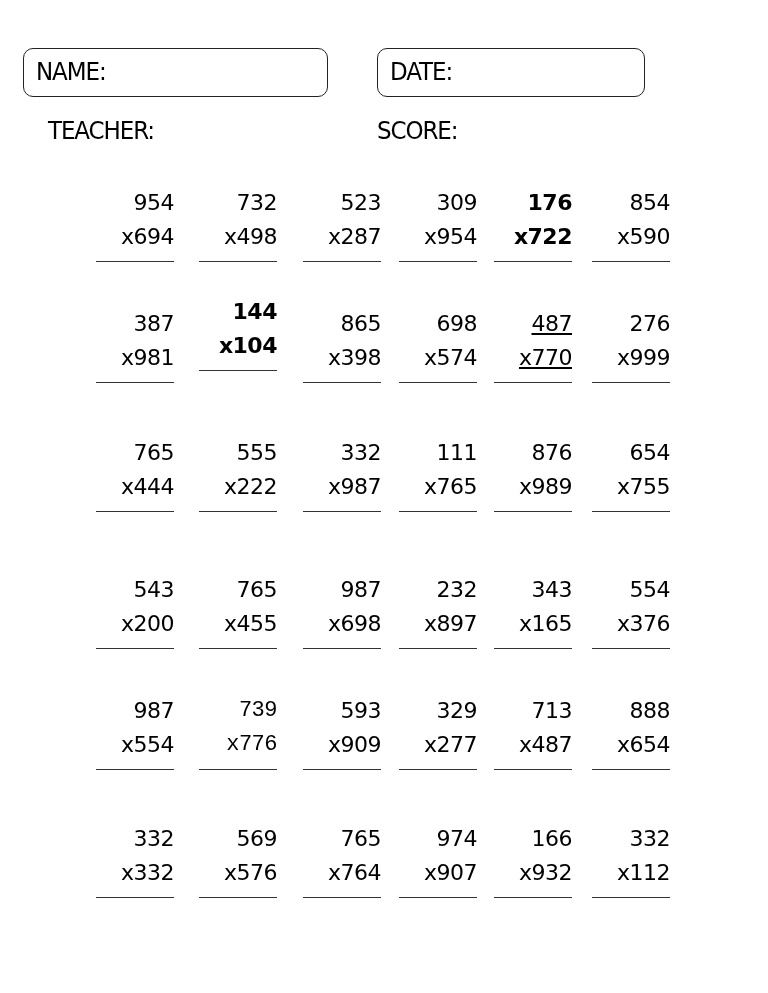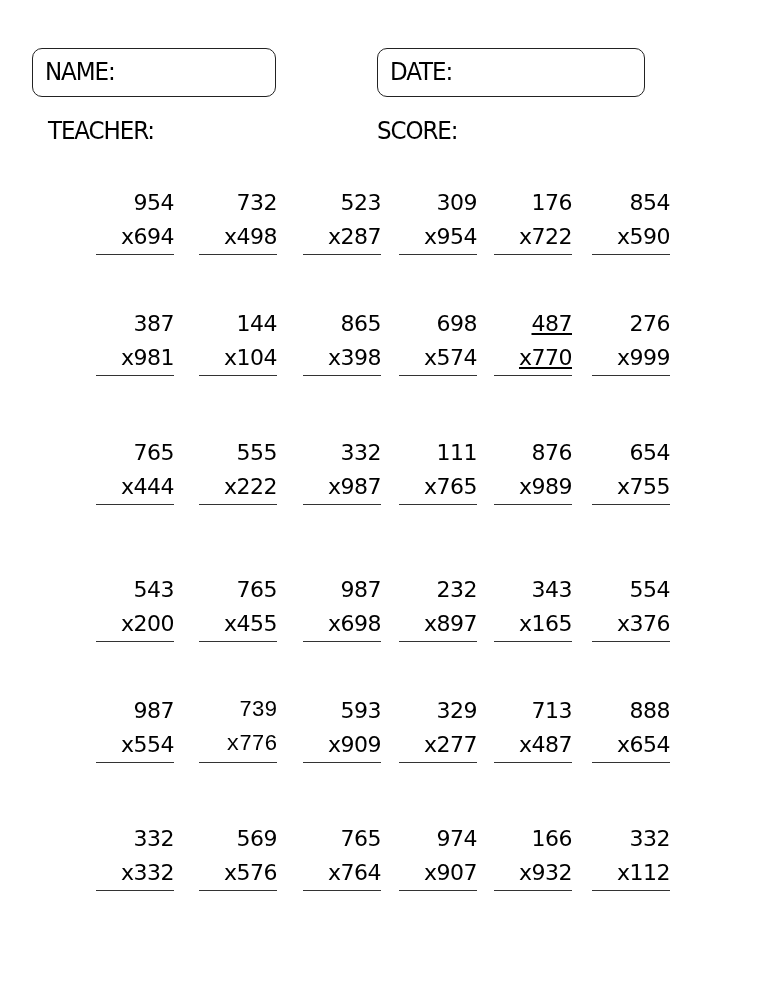--- a/index.html
+++ b/index.html
@@ -16,21 +16,21 @@
       color: #000;
     }
     .field-box {
       position: absolute;
       top: 48px;
       height: 49px;
       border: 1.5px solid #222;
       border-radius: 10px;
       box-sizing: border-box;
     }
-    .field-box.name { left: 32px; width: 244px; }
+    .field-box.name { left: 23px; width: 305px; }
     .field-box.date { left: 377px; width: 268px; }
     .field-label {
       position: absolute;
       left: 12px;
       top: 8px;
       font-size: 25px;
       letter-spacing: -1.2px;
       transform: scaleX(0.92);
       transform-origin: left center;
     }
@@ -52,21 +52,21 @@
       font-size: 22px;
       line-height: 34px;
       letter-spacing: -0.5px;
     }
     .problem .top, .problem .bottom {
       display: block;
       white-space: nowrap;
     }
     .problem .bottom {
       border-bottom: 1.5px solid #333;
-      padding-bottom: 0;
+      padding-bottom: 7px;
     }
   </style>
 </head>
 <body>
 
 <div class="field-box name">
   <span class="field-label">NAME:</span>
 </div>
 <div class="field-box date">
   <span class="field-label">DATE:</span>
@@ -85,33 +85,33 @@
       <span class="bottom">x498</span>
     </div>
     <div class="problem" style="left: 303px; top: 186px;">
       <span class="top">523</span>
       <span class="bottom">x287</span>
     </div>
     <div class="problem" style="left: 399px; top: 186px;">
       <span class="top">309</span>
       <span class="bottom">x954</span>
     </div>
-    <div class="problem" style="left: 494px; top: 186px;">
+    <div class="problem" style="left: 494px; top: 186px; font-weight: bold;">
       <span class="top">176</span>
       <span class="bottom">x722</span>
     </div>
     <div class="problem" style="left: 592px; top: 186px;">
       <span class="top">854</span>
       <span class="bottom">x590</span>
     </div>
     <div class="problem" style="left: 96px; top: 307px;">
       <span class="top">387</span>
       <span class="bottom">x981</span>
     </div>
-    <div class="problem" style="left: 199px; top: 307px;">
+    <div class="problem" style="left: 199px; top: 295px; font-weight: bold;">
       <span class="top">144</span>
       <span class="bottom">x104</span>
     </div>
     <div class="problem" style="left: 303px; top: 307px;">
       <span class="top">865</span>
       <span class="bottom">x398</span>
     </div>
     <div class="problem" style="left: 399px; top: 307px;">
       <span class="top">698</span>
       <span class="bottom">x574</span>

